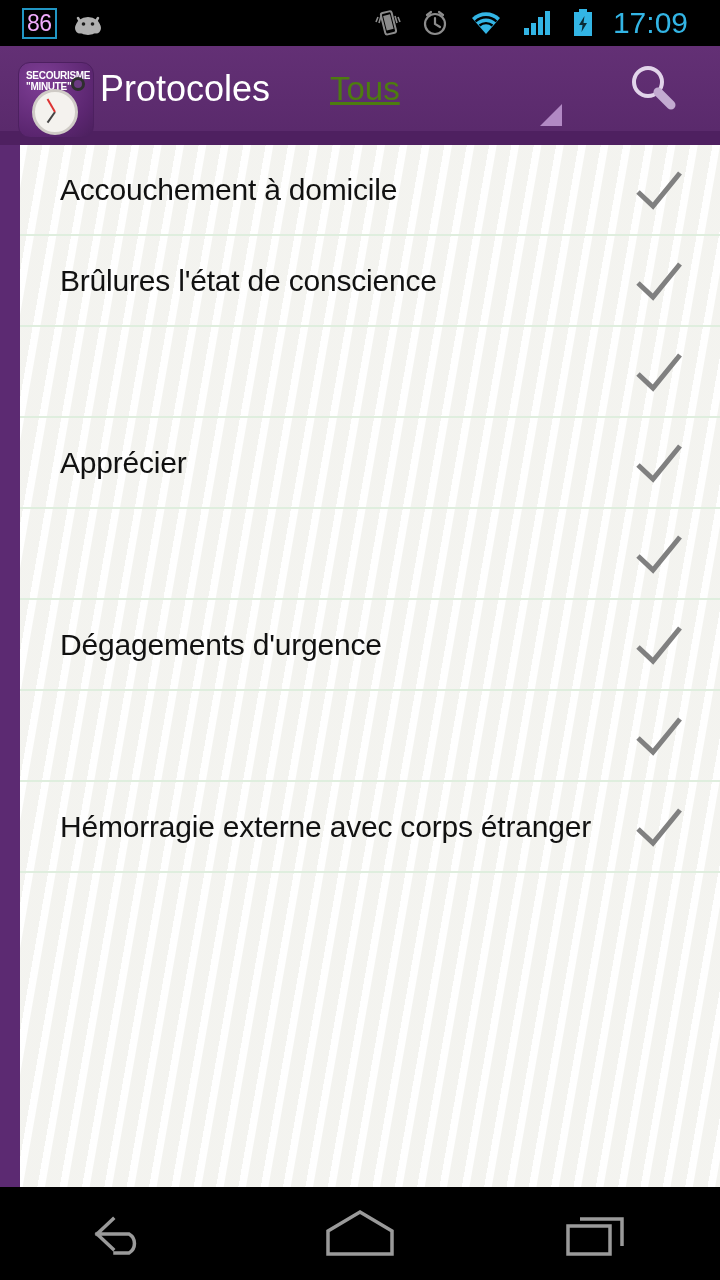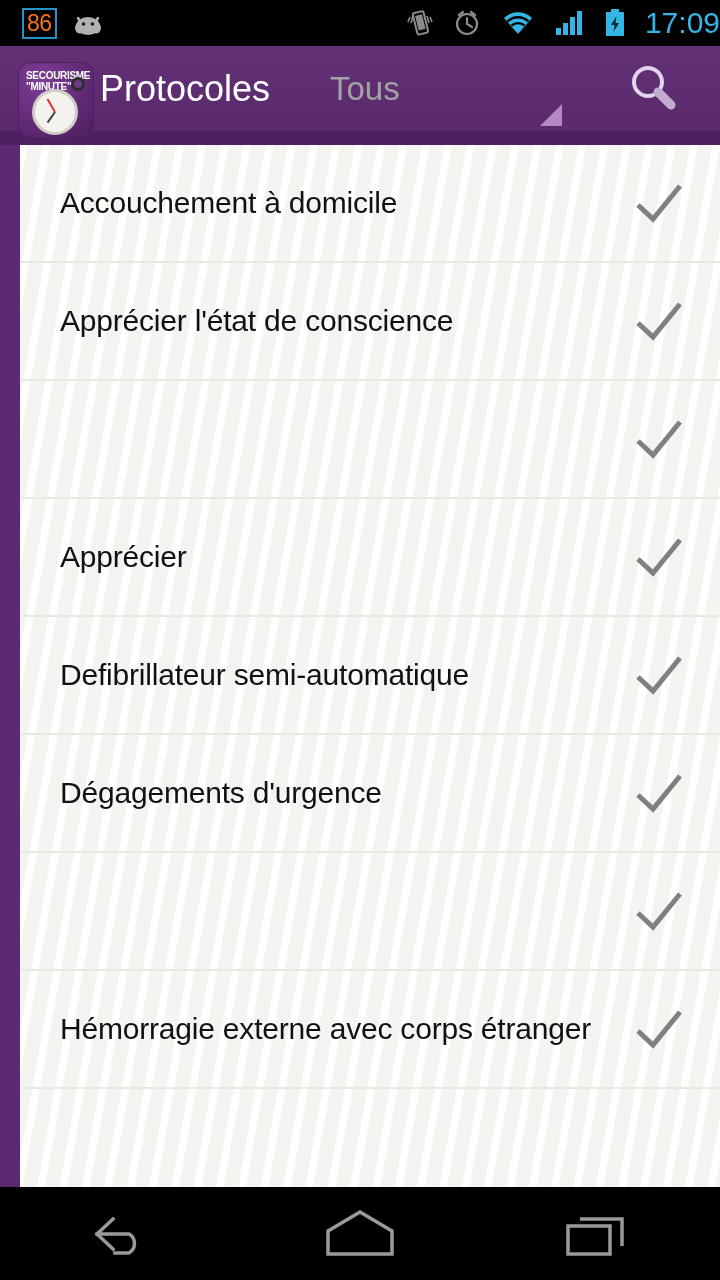--- a/index.html
+++ b/index.html
@@ -10,23 +10,23 @@
     overflow:hidden;
   }
   #device { position:relative; width:720px; height:1280px; background:#000; }
 
   
   .statusbar {
     position:absolute; left:0; top:0; width:720px; height:46px;
     background:#000; display:flex; align-items:center;
   }
   .sb-left { display:flex; align-items:center; gap:14px; padding-left:22px; }
-  .sb-right { margin-left:auto; display:flex; align-items:center; gap:20px; padding-right:0; }
+  .sb-right { margin-left:auto; display:flex; align-items:center; gap:20px; padding-right:32px; }
   .net-badge {
-    color:#f97316; border:2px solid #2196c4;
+    color:#f0abfc; border:2px solid #2196c4;
     font-size:23px; line-height:26px; padding:0 3px 1px 3px;
     font-family:"Liberation Sans", sans-serif; letter-spacing:-0.5px;
   }
   .clock {
     color:#33b5e5; font-size:30px; line-height:30px;
     letter-spacing:0px; font-family:"Liberation Sans", sans-serif;
   }
   .sicon { display:block; }
 
   
@@ -75,21 +75,21 @@
     border:3px solid #2e2e2e; border-radius:50%; background:#6b3a82;
   }
   .ab-title {
     position:absolute; left:100px; top:46px; height:85px;
     display:flex; align-items:center;
     color:#fff; font-size:36px; font-family:"Liberation Sans", sans-serif;
   }
   .ab-filter {
     position:absolute; left:330px; top:46px; height:85px;
     display:flex; align-items:center;
-    color:#a3a3a3; font-size:33px; font-family:"Liberation Sans", sans-serif;
+    color:#4d7c0f; font-size:33px; font-family:"Liberation Sans", sans-serif;text-decoration:underline;
   }
   .spinner-tri {
     position:absolute; left:540px; top:104px;
     width:0; height:0;
     border-left:22px solid transparent;
     border-bottom:22px solid #b289c4;
   }
   .search-btn {
     position:absolute; right:24px; top:46px; height:85px; width:86px;
     display:flex; align-items:center; justify-content:center;
@@ -108,21 +108,21 @@
     position:absolute; left:20px; top:0; width:700px; height:1042px;
     background:#fbfbf9;
     background-image:repeating-linear-gradient(
       100deg,
       rgba(255,255,255,0.95) 0px,
       rgba(255,255,255,0.95) 7px,
       rgba(243,243,239,0.95) 8px,
       rgba(243,243,239,0.95) 22px);
   }
   .row {
-    position:relative; height:118px; width:700px;
+    position:relative; height:91px; width:700px;
     display:flex; align-items:center;
     border-bottom:2px solid #dfeede;
   }
   .row-label {
     color:#111; font-size:30px; padding-left:40px;
     font-family:"Liberation Sans", sans-serif;
     white-space:nowrap; letter-spacing:-0.2px;
   }
   .row-check { margin-left:auto; margin-right:30px; display:block; }
 
@@ -210,38 +210,37 @@
   <div class="content">
     <div class="left-strip"></div>
     <div class="listview" id="listview">
         <div class="row">
           <span class="row-label">Accouchement à domicile</span>
           <svg class="row-check" width="62" height="62" viewBox="0 0 62 62">
             <path d="M10 33 L25 47 L52 14" fill="none" stroke="#808080" stroke-width="5" stroke-linecap="butt" stroke-linejoin="miter"></path>
           </svg>
         </div>
         <div class="row">
-          <span class="row-label">Apprécier l'état de conscience</span>
+          <span class="row-label">Brûlures l'état de conscience</span>
           <svg class="row-check" width="62" height="62" viewBox="0 0 62 62">
             <path d="M10 33 L25 47 L52 14" fill="none" stroke="#808080" stroke-width="5" stroke-linecap="butt" stroke-linejoin="miter"></path>
           </svg>
         </div>
         <div class="row">
           <svg class="row-check" width="62" height="62" viewBox="0 0 62 62">
             <path d="M10 33 L25 47 L52 14" fill="none" stroke="#808080" stroke-width="5" stroke-linecap="butt" stroke-linejoin="miter"></path>
           </svg>
         </div>
         <div class="row">
           <span class="row-label">Apprécier</span>
           <svg class="row-check" width="62" height="62" viewBox="0 0 62 62">
             <path d="M10 33 L25 47 L52 14" fill="none" stroke="#808080" stroke-width="5" stroke-linecap="butt" stroke-linejoin="miter"></path>
           </svg>
         </div>
         <div class="row">
-          <span class="row-label">Defibrillateur semi-automatique</span>
           <svg class="row-check" width="62" height="62" viewBox="0 0 62 62">
             <path d="M10 33 L25 47 L52 14" fill="none" stroke="#808080" stroke-width="5" stroke-linecap="butt" stroke-linejoin="miter"></path>
           </svg>
         </div>
         <div class="row">
           <span class="row-label">Dégagements d'urgence</span>
           <svg class="row-check" width="62" height="62" viewBox="0 0 62 62">
             <path d="M10 33 L25 47 L52 14" fill="none" stroke="#808080" stroke-width="5" stroke-linecap="butt" stroke-linejoin="miter"></path>
           </svg>
         </div>

